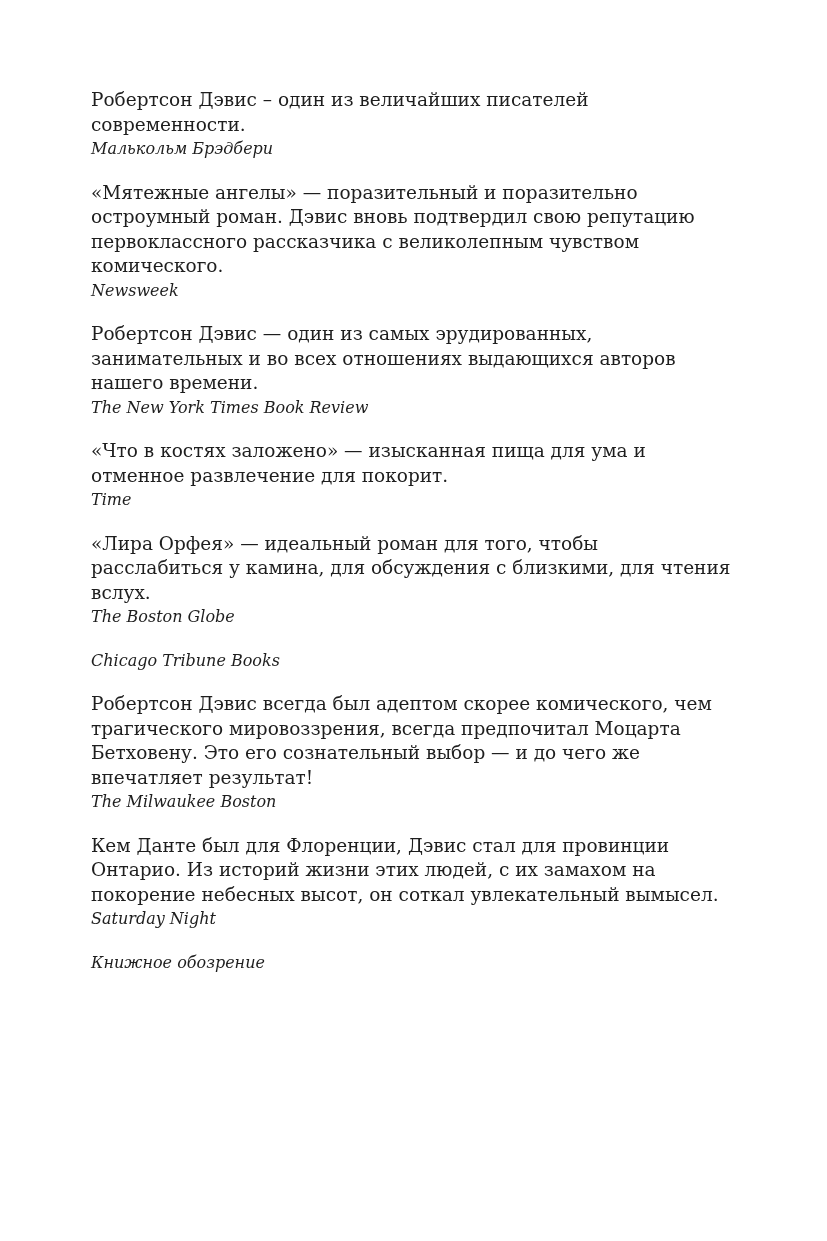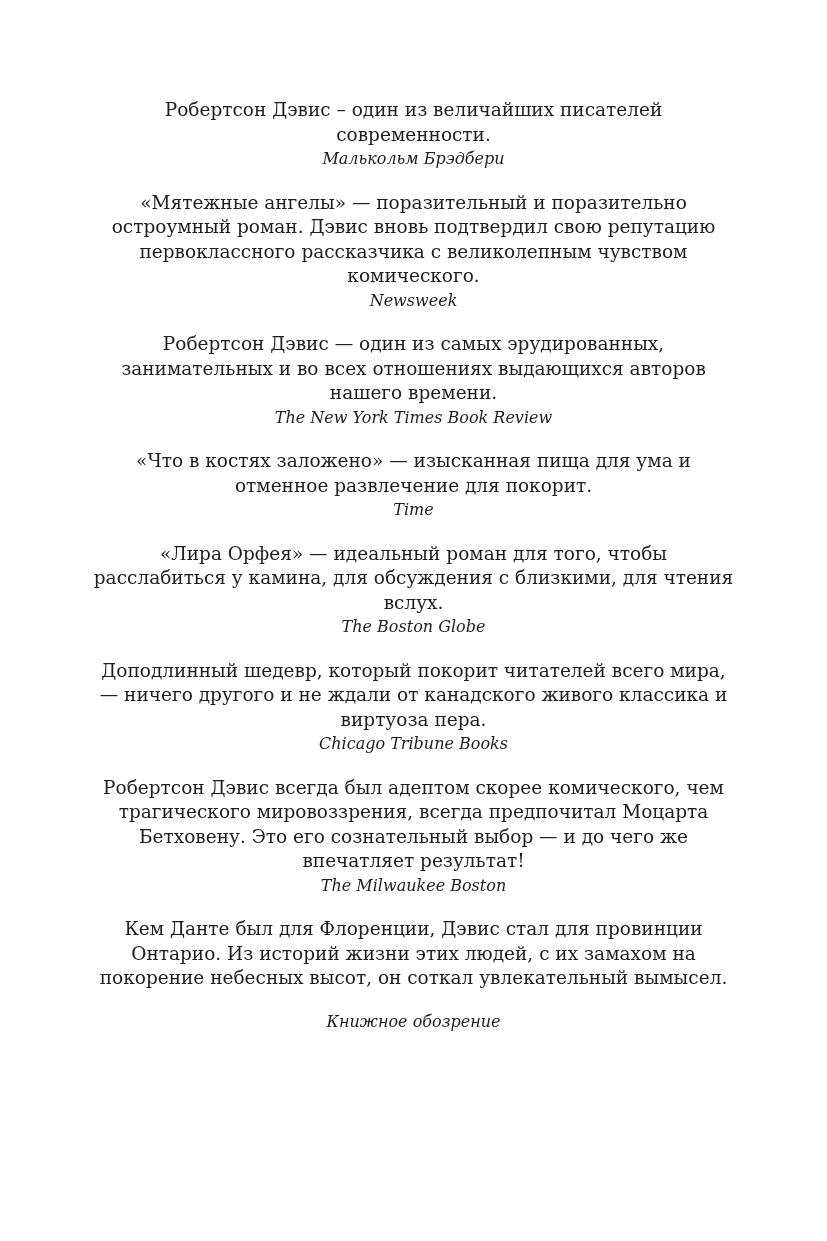--- a/index.html
+++ b/index.html
@@ -13,23 +13,22 @@
     height: 1241px;
     margin: 0 auto;
     background: #ffffff;
     overflow: hidden;
     font-family: "DejaVu Serif", "Liberation Serif", serif;
     color: #1e1e1e;
   }
   .content {
     box-sizing: border-box;
     width: 645px;
-    margin: 16px auto;
+    margin: 6px auto;
     padding-top: 82px;
-    text-align: center;
   }
   .review {
     margin: 0 0 19px 0;
   }
   .review .quote {
     font-size: 18.5px;
     line-height: 24.5px;
     font-style: normal;
     margin: 0;
   }
@@ -65,31 +64,31 @@
       <div class="quote">«Что в костях заложено» — изысканная пища для ума и отменное развлечение для покорит.</div>
       <div class="source">Time</div>
     </div>
 
     <div class="review">
       <div class="quote">«Лира Орфея» — идеальный роман для того, чтобы расслабиться у камина, для обсуждения с близкими, для чтения вслух.</div>
       <div class="source">The Boston Globe</div>
     </div>
 
     <div class="review">
-      <div class="quote">Доподлинный шедевр, который покорит читателей всего мира, — ничего другого и не ждали от канадского живого классика и виртуоза пера.</div>
       <div class="source">Chicago Tribune Books</div>
     </div>
 
     <div class="review">
       <div class="quote">Робертсон Дэвис всегда был адептом скорее комического, чем трагического мировоззрения, всегда предпочитал Моцарта Бетховену. Это его сознательный выбор — и до чего же впечатляет результат!</div>
       <div class="source">The Milwaukee Boston</div>
     </div>
 
     <div class="review">
       <div class="quote">Кем Данте был для Флоренции, Дэвис стал для провинции Онтарио. Из историй жизни этих людей, с их замахом на покорение небесных высот, он соткал увлекательный вымысел.</div>
+      <div class="source">Saturday Night</div>
     </div>
 
     <div class="review">
       <div class="source">Книжное обозрение</div>
     </div>
 
   </div>
 </div>
 
 </body></html>

